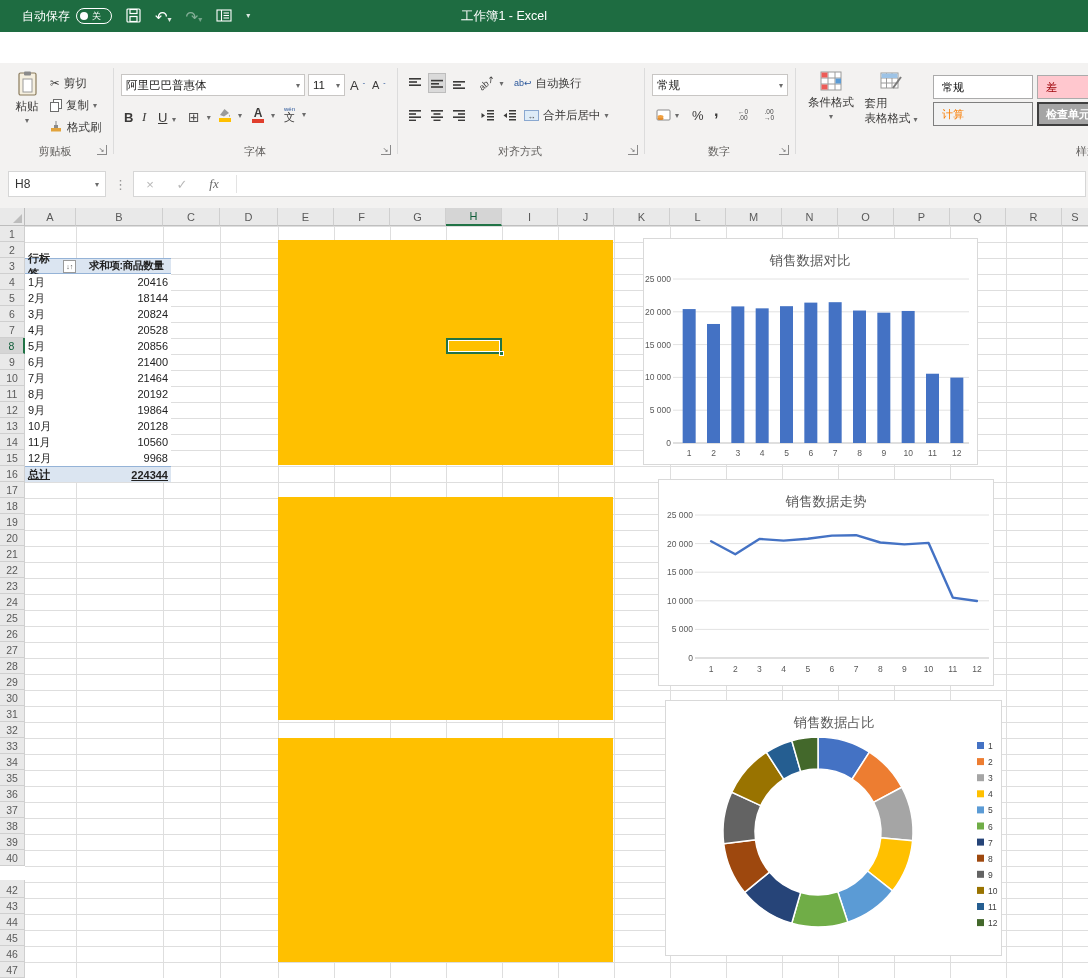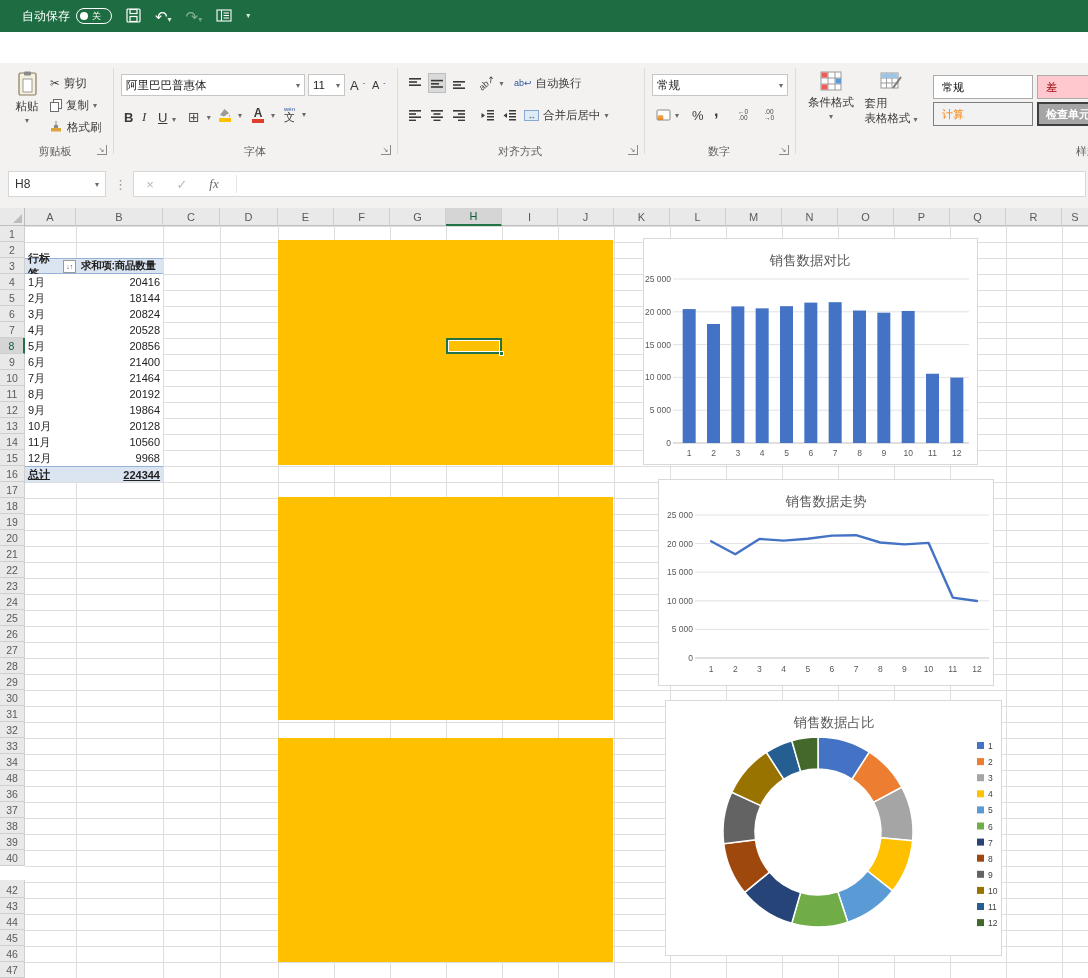--- a/index.html
+++ b/index.html
@@ -56,21 +56,21 @@
         font-size:11px;color:#5a5a5a;display:flex;align-items:center;justify-content:center;}
   .colh.sel{background:#D5D5D5;color:#0E5C37;border-bottom:2px solid #217346;}
   .rowh{position:absolute;left:0;width:25px;height:16px;background:#E9E9E9;border-right:1px solid #CFCFCF;border-bottom:1px solid #CFCFCF;
         font-size:10.5px;color:#5a5a5a;display:flex;align-items:center;justify-content:center;}
   .rowh.sel{background:#D5D5D5;color:#0E5C37;border-right:2px solid #217346;}
   .gridarea{position:absolute;left:25px;top:18px;width:1063px;height:752px;background:#fff;
     background-image:repeating-linear-gradient(to bottom,#DEDEDE 0,#DEDEDE 1px,transparent 1px,transparent 16px);}
   .vline{position:absolute;top:0;width:1px;height:752px;background:#DEDEDE;}
   .shape{position:absolute;background:#FFC000;z-index:2;}
   .pivot{position:absolute;left:0;top:32px;width:138px;z-index:3;font-size:11px;color:#222;}
-  .pv-row{position:absolute;left:0;display:flex;height:16px;background:#fff;}
+  .pv-row{position:absolute;left:0;display:flex;height:16px;background:#fff;gap:8px;}
   .pv-a{width:51px;padding-left:3px;display:flex;align-items:center;}
   .pv-b{width:87px;padding-right:3px;display:flex;align-items:center;justify-content:flex-end;}
   .pv-hdr{background:#DBE5F1;border-top:1px solid #95B3D7;border-bottom:1px solid #95B3D7;font-weight:700;}
   .pv-hdr .pv-b{justify-content:flex-start;padding-left:5px;font-size:10.5px;letter-spacing:-.3px;}
   .pv-tot{background:#DBE5F1;border-top:1px solid #95B3D7;font-weight:700;}
   .sortbox{width:13px;height:13px;background:#fff;border:1px solid #9a9a9a;font-size:7px;line-height:11px;text-align:center;color:#444;margin-left:3px;}
   .chart{position:absolute;background:#fff;border:1px solid #D9D9D9;z-index:3;}
   .chart svg{display:block;font-family:"Liberation Sans","DejaVu Sans",sans-serif;}
   .selcell{position:absolute;z-index:4;border:2px solid #217346;box-shadow:inset 0 0 0 1px #fff;}
   .selhandle{position:absolute;z-index:5;width:5px;height:5px;background:#217346;border:1px solid #fff;}
@@ -108,20 +108,21 @@
               <rect x="1" y="1" width="14" height="11"></rect>
               <line x1="5.5" y1="1" x2="5.5" y2="12"></line>
               <line x1="7.5" y1="4" x2="13" y2="4"></line>
               <line x1="7.5" y1="6.5" x2="13" y2="6.5"></line>
               <line x1="7.5" y1="9" x2="13" y2="9"></line>
             </g>
           </svg>
       </span>
       <span class="qbtn caret-sm">▾</span>
     </div>
+    <div class="wtitle">工作簿1 - Excel</div>
   </div>
 
 
   <div class="ribbon">
     <div class="rdiv" style="left:113px"></div>
     <div class="rdiv" style="left:397px"></div>
     <div class="rdiv" style="left:644px"></div>
     <div class="rdiv" style="left:795px"></div>
 
     <div class="bigbtn" style="left:8px;top:8px;width:38px">
@@ -432,21 +433,21 @@
         <div class="rowh" style="top: 402px;">25</div>
         <div class="rowh" style="top: 418px;">26</div>
         <div class="rowh" style="top: 434px;">27</div>
         <div class="rowh" style="top: 450px;">28</div>
         <div class="rowh" style="top: 466px;">29</div>
         <div class="rowh" style="top: 482px;">30</div>
         <div class="rowh" style="top: 498px;">31</div>
         <div class="rowh" style="top: 514px;">32</div>
         <div class="rowh" style="top: 530px;">33</div>
         <div class="rowh" style="top: 546px;">34</div>
-        <div class="rowh" style="top: 562px;">48</div>
+        <div class="rowh" style="top: 562px;">35</div>
         <div class="rowh" style="top: 578px;">36</div>
         <div class="rowh" style="top: 594px;">37</div>
         <div class="rowh" style="top: 610px;">38</div>
         <div class="rowh" style="top: 626px;">39</div>
         <div class="rowh" style="top: 642px;">40</div>
         <div class="rowh" style="top: 672px;">41</div>
         <div class="rowh" style="top: 674px;">42</div>
         <div class="rowh" style="top: 690px;">43</div>
         <div class="rowh" style="top: 706px;">44</div>
         <div class="rowh" style="top: 722px;">45</div>

